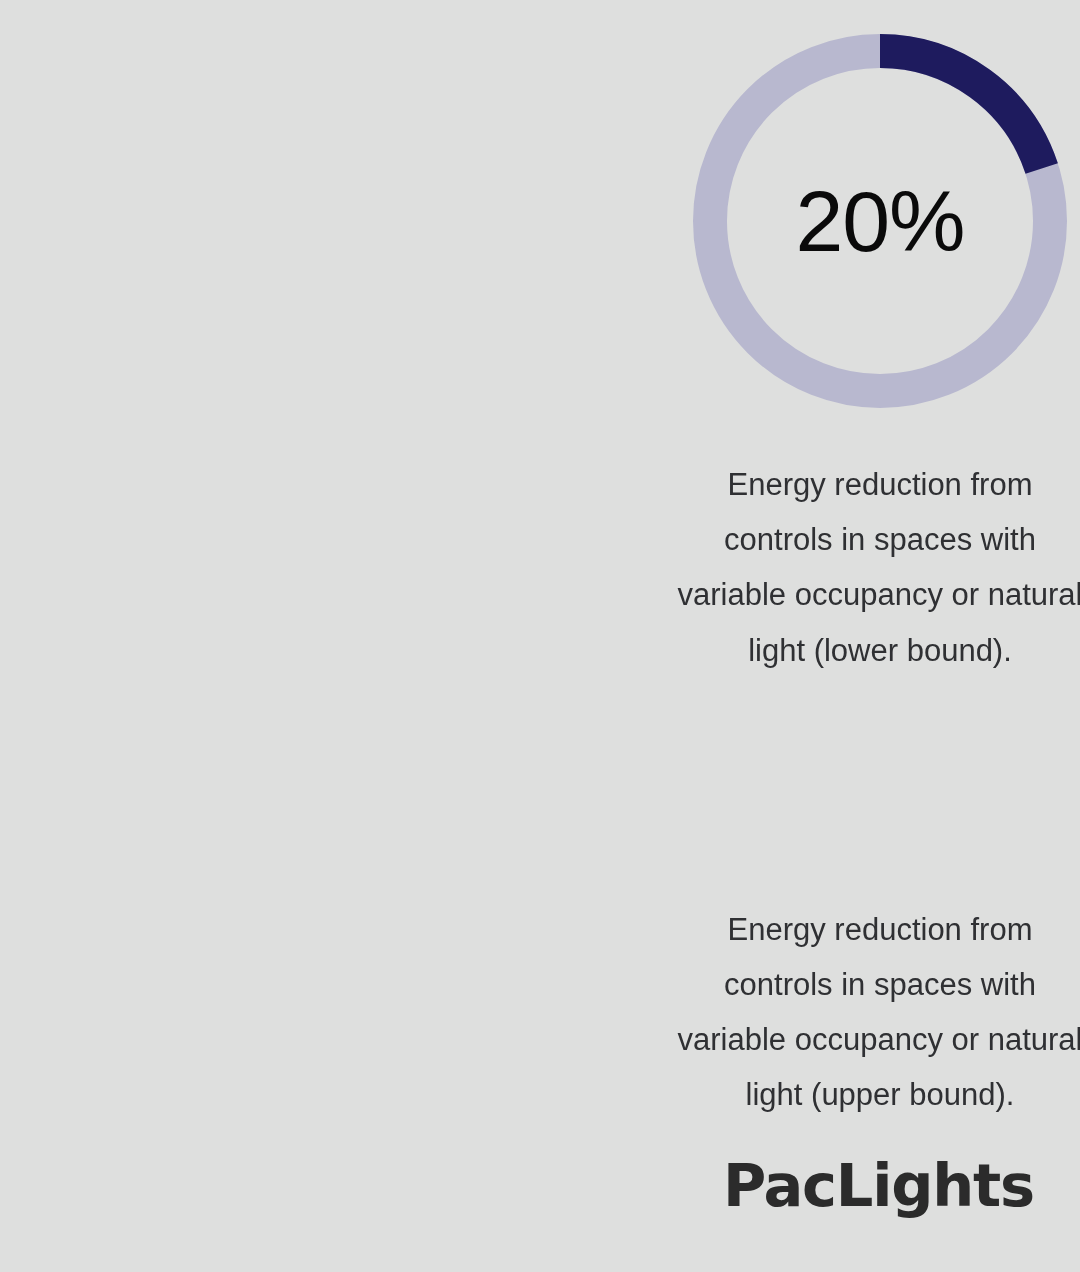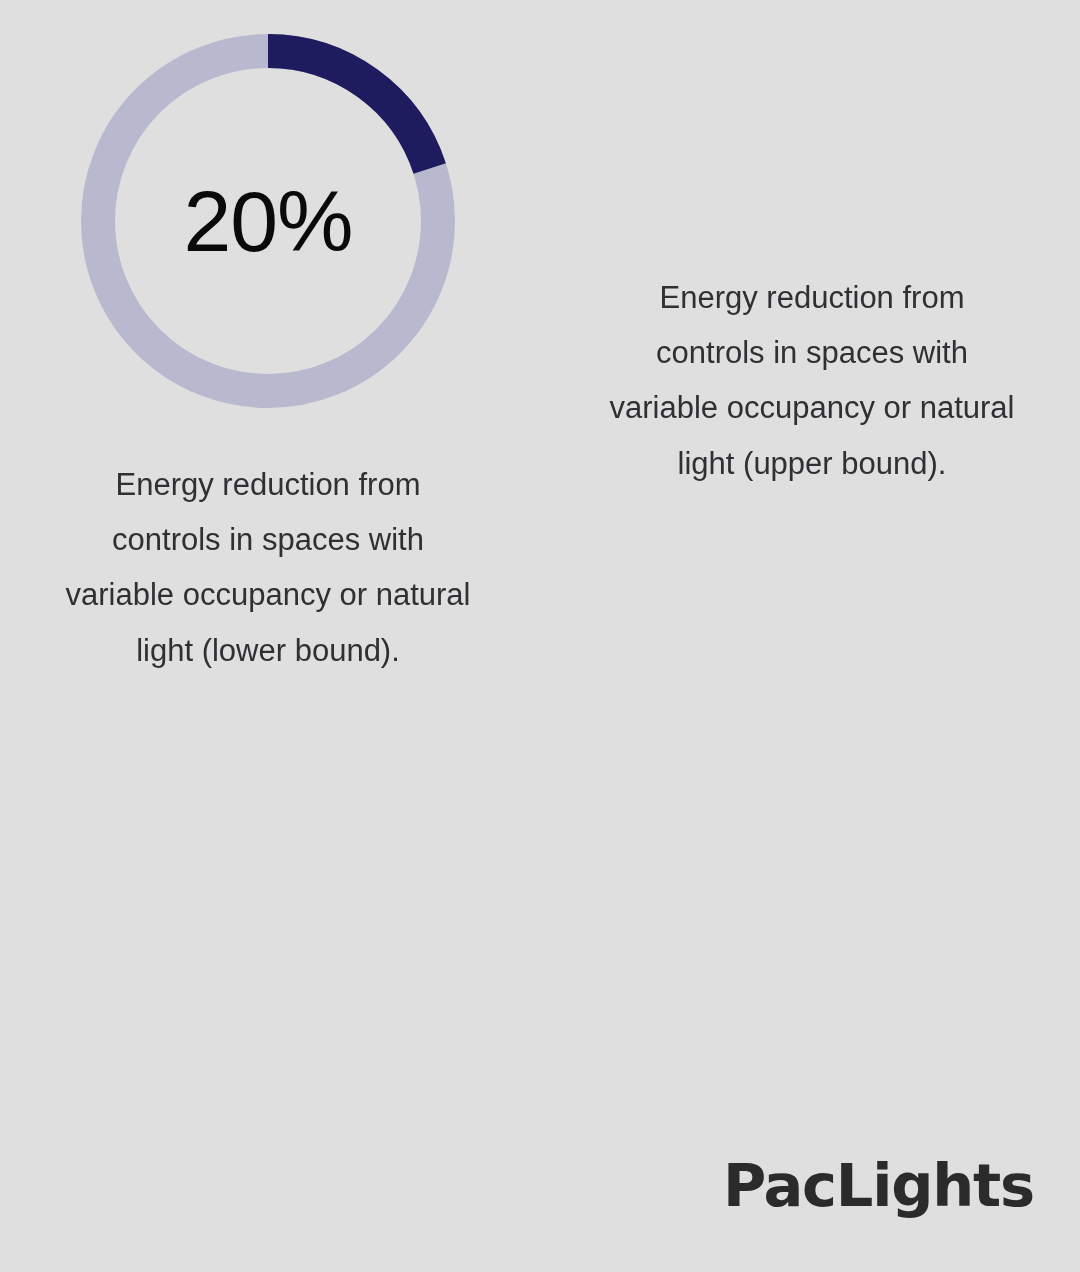--- a/index.html
+++ b/index.html
@@ -36,22 +36,23 @@
     text-align: center;
     letter-spacing: -0.5px;
     font-family: "DejaVu Sans", "Liberation Sans", sans-serif;
   }
 
   
   .charts-row {
     margin-top: 34px;
     display: flex;
     justify-content: center;
-    align-items: center;
+    align-items: flex-end;
     gap: 144px;
+    flex-direction: column;
   }
   .chart-cell {
     width: 400px;
     display: flex;
     flex-direction: column;
     align-items: center;
   }
 
   .donut {
     position: relative;

